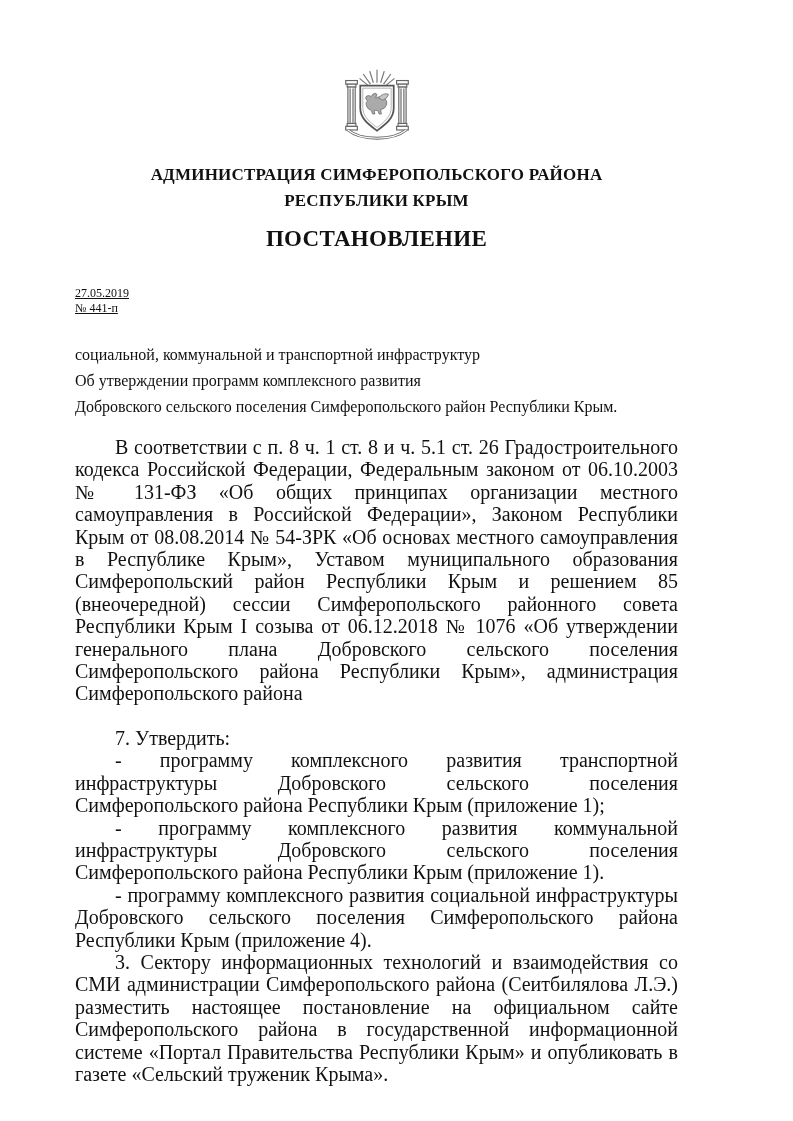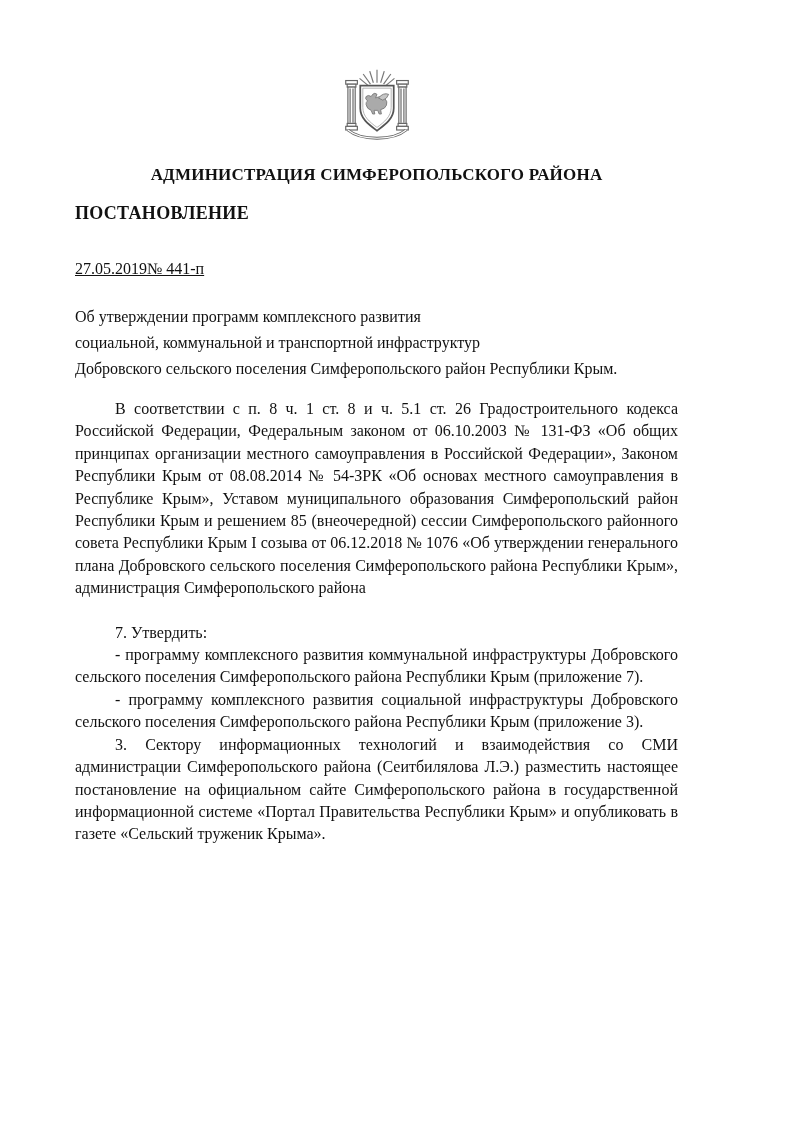--- a/index.html
+++ b/index.html
@@ -22,46 +22,47 @@
     display: block;
   }
   .org-name {
     text-align: center;
     font-weight: bold;
     font-size: 17px;
     line-height: 26px;
     letter-spacing: 0.2px;
   }
   .doc-type {
-    text-align: left;
+    text-align: center;
     font-weight: bold;
-    font-size: 18px;
+    font-size: 23px;
     line-height: 22px;
     margin-top: 14px;
     letter-spacing: 0.3px;
   }
   .date-row {
     display: flex;
-    justify-content: flex-start;
+    justify-content: center;
     align-items: baseline;
     margin-top: 36px;
-    font-size: 16px;
+    font-size: 12px;
+    flex-direction: column;
   }
   .date-row .underlined { text-decoration: underline; }
   .subject {
     margin-top: 26px;
     font-size: 16px;
     line-height: 26px;
     text-align: left;
   }
   .subject div { margin: 0; }
   .body-text { margin-top: 16px; }
   .para {
     margin: 0;
-    font-size: 16px;
+    font-size: 20px;
     line-height: 22.4px;
     text-align: justify;
     text-indent: 40px;
   }
   .para.no-indent { text-indent: 0; }
   .spacer-line { height: 22px; }
 </style>
 </head>
 <body>
 
@@ -106,37 +107,39 @@
       <path d="M37,48 q-4,-3 -2,-6 q3,-3 7,0 l2,-3 q3,-3 6,0 l-2,5 q8,-4 13,1 q4,4 2,9 q-2,5 -8,6 l1,6 l-3,0 l-2,-5 l-5,0 l1,5 l-3,0 l-2,-5 q-6,-2 -7,-8 q-0.5,-3 2,-5 z"></path>
       <path d="M52,44 q7,-8 14,-5 q-2,6 -8,8 z" fill="#c6c6c6"></path>
     </g>
 
     <path d="M10,88 C28,103 72,103 90,88" fill="none" stroke="#666" stroke-width="4"></path>
     <path d="M10,88 C28,103 72,103 90,88" fill="none" stroke="#ffffff" stroke-width="1.4"></path>
   </svg>
 
   <div class="org-name">
     <div>АДМИНИСТРАЦИЯ СИМФЕРОПОЛЬСКОГО РАЙОНА</div>
+    <div>РЕСПУБЛИКИ КРЫМ</div>
   </div>
 
   <div class="doc-type">ПОСТАНОВЛЕНИЕ</div>
 
   <div class="date-row">
     <span class="underlined">27.05.2019</span>
     <span class="underlined">№ 441-п</span>
   </div>
 
   <div class="subject">
+    <div>социальной, коммунальной и транспортной инфраструктур</div>
     <div>Об утверждении программ комплексного развития</div>
-    <div>социальной, коммунальной и транспортной инфраструктур</div>
     <div>Добровского сельского поселения Симферопольского район Республики Крым.</div>
   </div>
 
   <div class="body-text">
     <p class="para">В соответствии с п. 8 ч. 1 ст. 8 и ч. 5.1 ст. 26 Градостроительного кодекса Российской Федерации, Федеральным законом от 06.10.2003 № 131-ФЗ «Об общих принципах организации местного самоуправления в Российской Федерации», Законом Республики Крым от 08.08.2014 № 54-ЗРК «Об основах местного самоуправления в Республике Крым», Уставом муниципального образования Симферопольский район Республики Крым и решением 85 (внеочередной) сессии Симферопольского районного совета Республики Крым I созыва от 06.12.2018 № 1076 «Об утверждении генерального плана Добровского сельского поселения Симферопольского района Республики Крым», администрация Симферопольского района</p>
     <div class="spacer-line"></div>
     <p class="para">7. Утвердить:</p>
-    <p class="para">- программу комплексного развития коммунальной инфраструктуры Добровского сельского поселения Симферопольского района Республики Крым (приложение 7).</p>
-    <p class="para">- программу комплексного развития социальной инфраструктуры Добровского сельского поселения Симферопольского района Республики Крым (приложение 3).</p>
+    <p class="para">- программу комплексного развития транспортной инфраструктуры Добровского сельского поселения Симферопольского района Республики Крым (приложение 1);</p>
+    <p class="para">- программу комплексного развития коммунальной инфраструктуры Добровского сельского поселения Симферопольского района Республики Крым (приложение 1).</p>
+    <p class="para">- программу комплексного развития социальной инфраструктуры Добровского сельского поселения Симферопольского района Республики Крым (приложение 4).</p>
     <p class="para">3. Сектору информационных технологий и взаимодействия со СМИ администрации Симферопольского района (Сеитбилялова Л.Э.) разместить настоящее постановление на официальном сайте Симферопольского района в государственной информационной системе «Портал Правительства Республики Крым» и опубликовать в газете «Сельский труженик Крыма».</p>
   </div>
 
 </div>
 
 </body></html>

